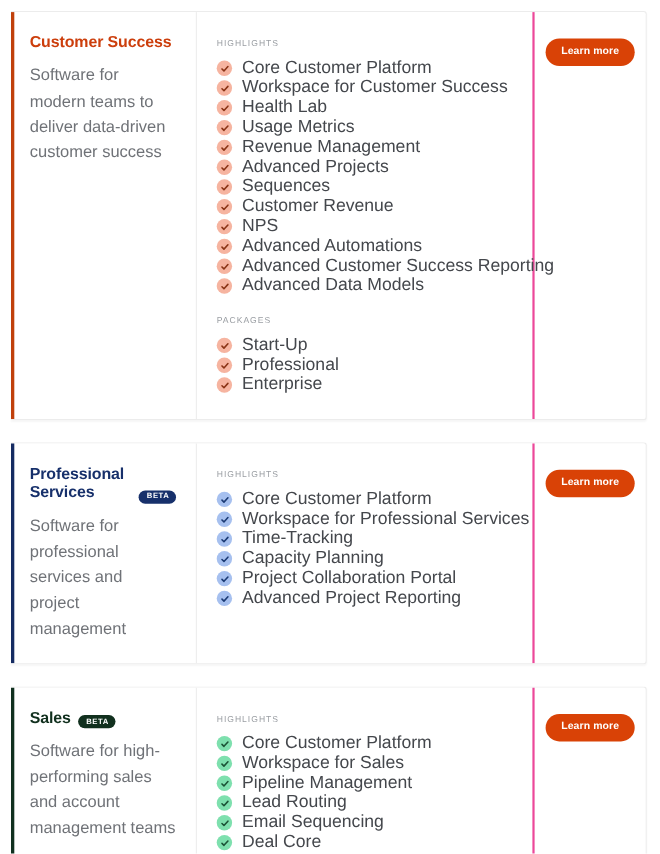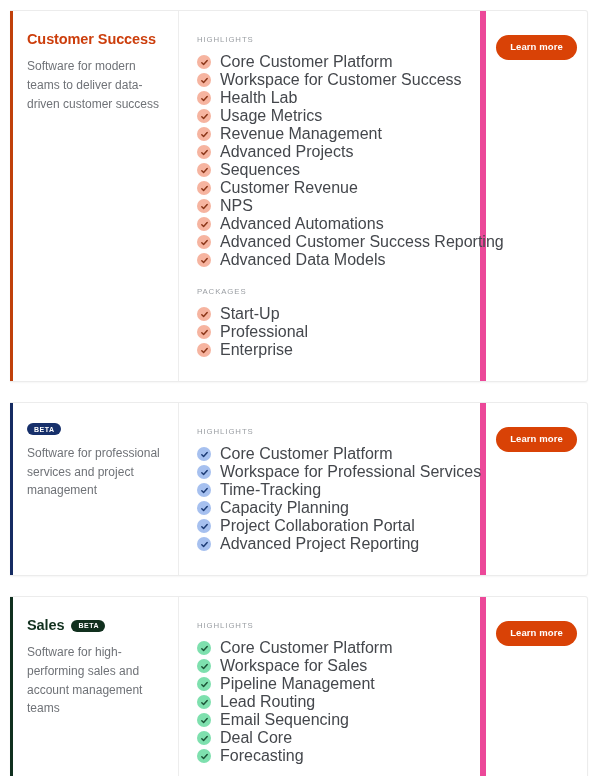--- a/index.html
+++ b/index.html
@@ -48,36 +48,36 @@
   .col-left {
     flex: 0 0 166px;
     box-sizing: border-box;
     padding: 20px 18px 20px 14px;
     border-right: 1px solid #ededed;
   }
   .col-mid {
     flex: 1 1 auto;
     box-sizing: border-box;
     padding: 24px 16px 22px 18px;
-    border-right: 6px solid #ec4899;
+    border-right: 2px solid #ec4899;
     min-width: 0;
   }
   .col-right {
     flex: 0 0 101px;
     box-sizing: border-box;
     padding: 24px 0 20px 0;
     display: flex;
     justify-content: center;
     align-items: flex-start;
   }
 
   
   .title-row {
     display: flex;
-    align-items: center;
+    align-items: flex-end;
     gap: 7px;
     margin-bottom: 9px;
   }
   .prod-title {
     font-size: 14.5px;
     font-weight: bold;
     letter-spacing: -0.1px;
     line-height: 1.2;
   }
   .card-cs .prod-title { color: #cc3e0c; }
@@ -93,21 +93,21 @@
     padding: 2.5px 6px 2.5px 7px;
     border-radius: 9px;
     line-height: 1;
     position: relative;
     top: 0px;
   }
   .card-ps .beta { background: #17306b; }
   .card-sales .beta { background: #11301e; }
 
   .prod-desc {
-    font-size: 12px;
+    font-size: 15px;
     line-height: 1.55;
     color: #6f7277;
   }
 
   
   .group-label {
     font-size: 7.8px;
     letter-spacing: 0.9px;
     color: #9a9ea3;
     text-transform: uppercase;
@@ -310,20 +310,21 @@
     </div>
     <div class="col-right">
       <button class="learn-btn">Learn more</button>
     </div>
   </div>
 
   <div class="card card-ps">
     <div class="accent"></div>
     <div class="col-left">
       <div class="title-row">
+        <span class="prod-title">Professional Services</span>
         <span class="beta">BETA</span>
       </div>
       <div class="prod-desc">Software for professional services and project management</div>
     </div>
     <div class="col-mid">
       <div class="group">
         <div class="group-label">HIGHLIGHTS</div>
         <div>
           <div class="feat">
             <span class="feat-ico">

